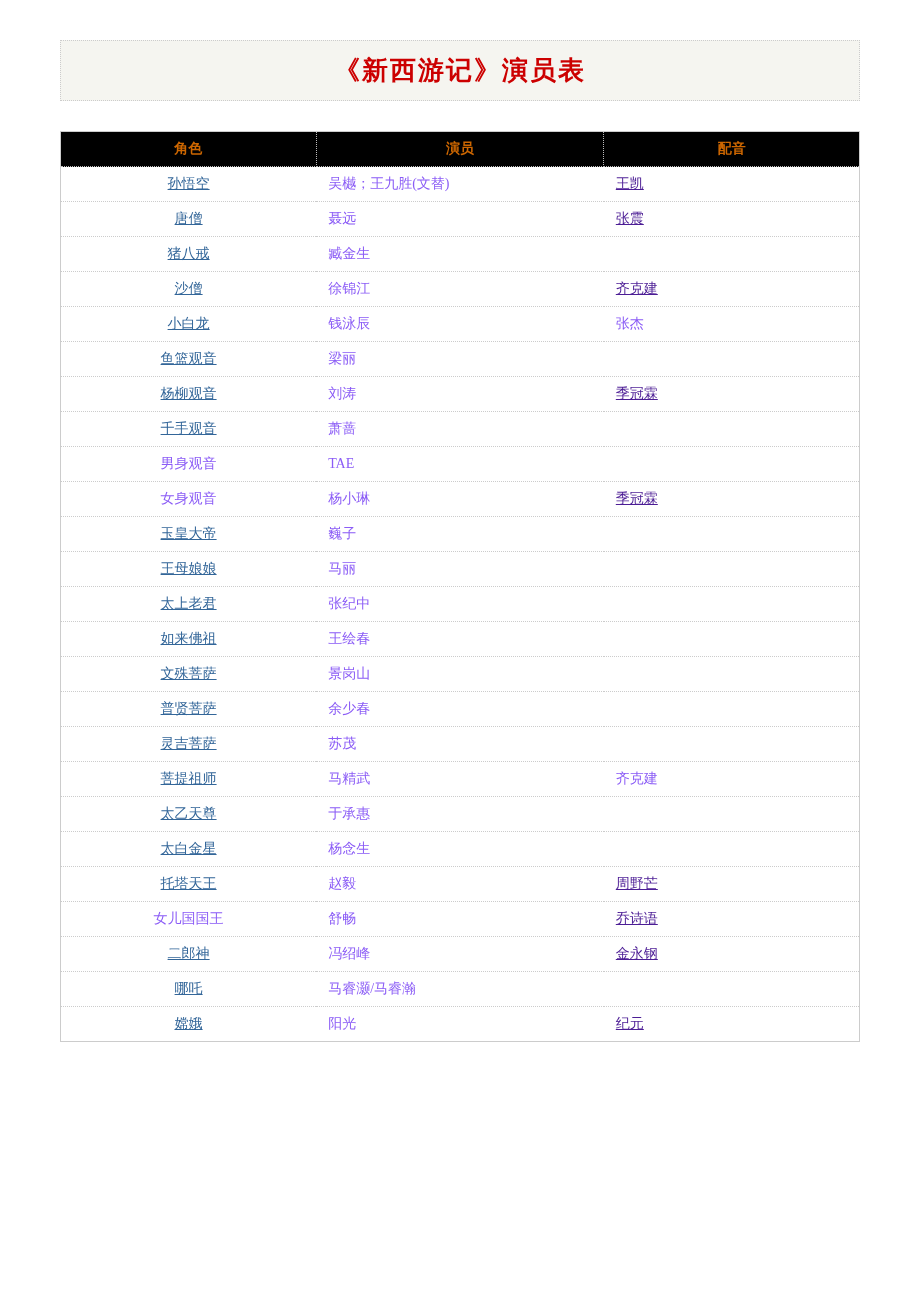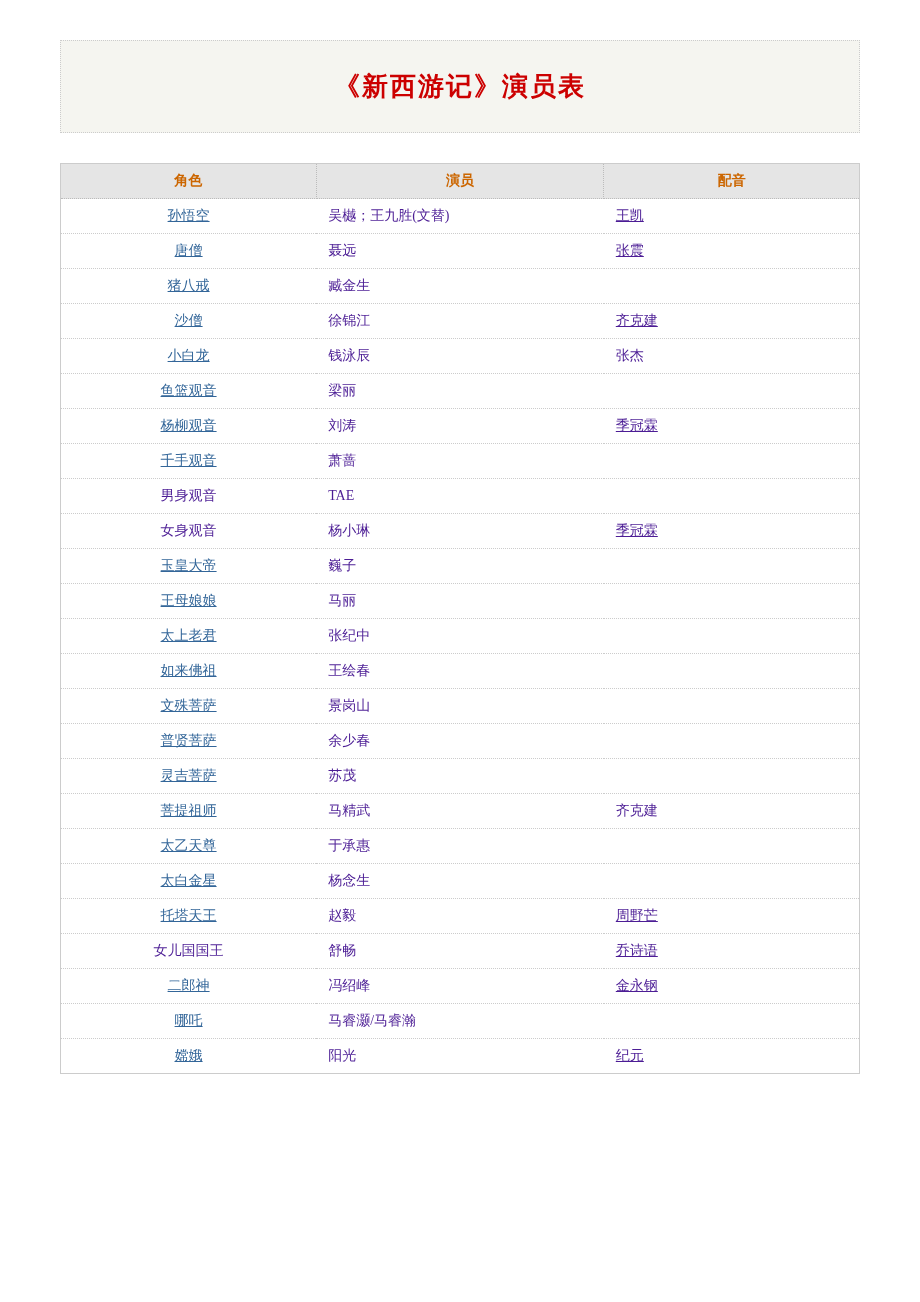--- a/index.html
+++ b/index.html
@@ -14,37 +14,37 @@
       color: #333;
       padding: 40px 60px;
     }
     .page-container {
       max-width: 800px;
       margin: 0 auto;
     }
     .title-section {
       text-align: center;
       margin-bottom: 30px;
-      padding: 28px;
+      padding: 12px;
       background: #f5f5f0;
       border: 1px dotted #ccc;
     }
     .page-title {
       font-size: 26px;
       font-weight: bold;
       color: #cc0000;
       letter-spacing: 2px;
     }
     .main-table {
       width: 100%;
       border-collapse: collapse;
       border: 1px solid #ccc;
     }
     .main-table th {
-      background: #e5e5e5;
+      background: #000000;
       color: #cc6600;
       font-size: 14px;
       font-weight: bold;
       padding: 8px 12px;
       text-align: center;
       border: 1px dotted #bbb;
     }
     .main-table td {
       padding: 8px 12px;
       border-bottom: 1px dotted #ccc;
@@ -68,21 +68,21 @@
       color: #336699;
       text-decoration: underline;
       cursor: pointer;
     }
     .voice-link {
       color: #4c1d95;
       text-decoration: underline;
       cursor: pointer;
     }
     .no-link {
-      color: #4c1d95;
+      color: #8b5cf6;
       font-family: Liberation Serif, serif;
     }
   </style>
 </head>
 <body>
 
 <div class="page-container">
   <div class="title-section">
     <h1 class="page-title">《新西游记》演员表</h1>
   </div>

